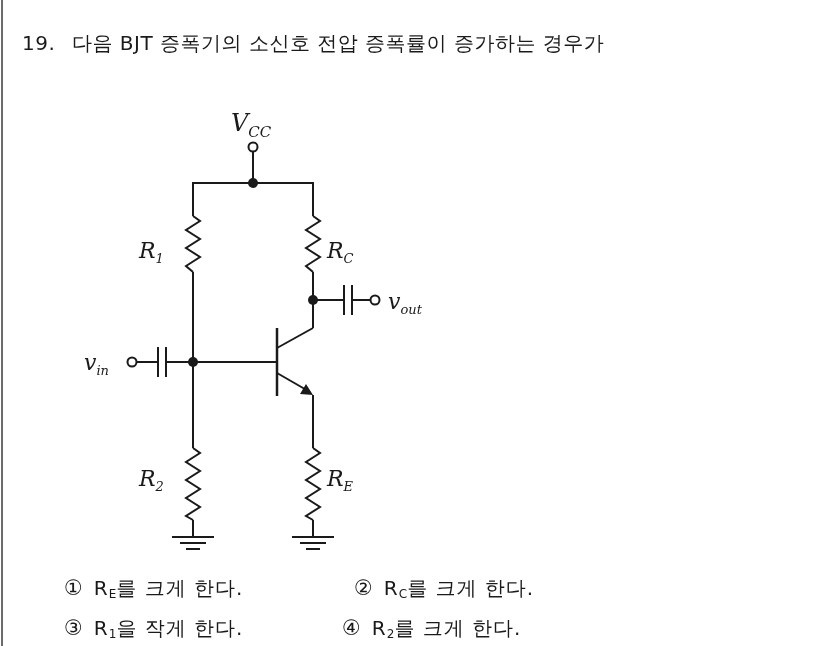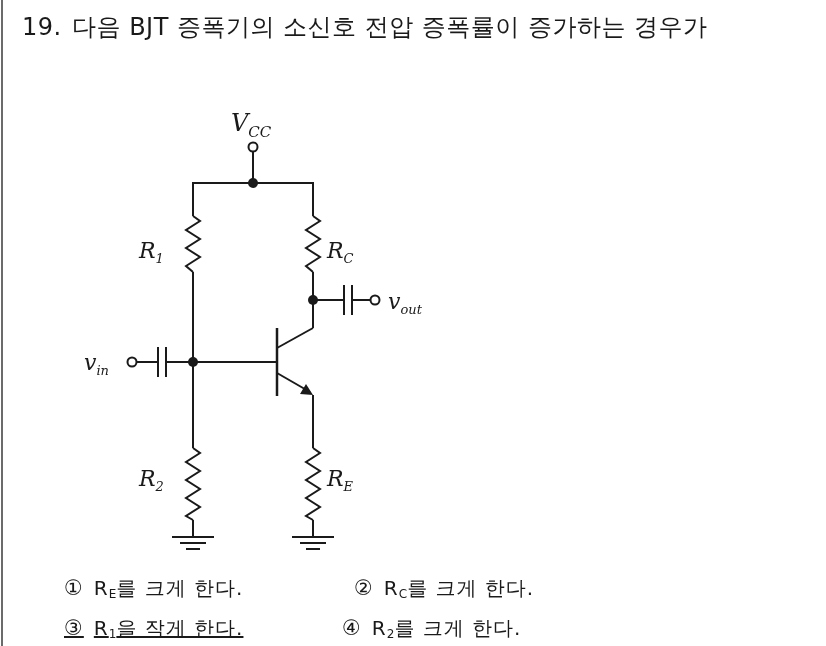--- a/index.html
+++ b/index.html
@@ -1,19 +1,19 @@
 <!DOCTYPE html>
 <html><head>
 <meta charset="utf-8">
 <style>
   html, body { margin:0; padding:0; background:#ffffff; }
   body { width:826px; height:646px; position:relative; overflow:hidden;
          font-family:"DejaVu Sans","Liberation Sans",sans-serif; color:#1a1a1a; }
   .left-border { position:absolute; left:1px; top:0; width:2px; height:646px; background:#6b6b6b; }
-  .question { position:absolute; left:22px; top:12px; font-size:24px; line-height:31px; letter-spacing:0.5px; }
+  .question { position:absolute; left:22px; top:28px; font-size:20px; line-height:31px; letter-spacing:0.5px; }
   .question .num { display:inline-block; width:50px; }
   .question .line2 { padding-left:50px; }
   .circuit { position:absolute; left:0; top:0; }
   .opt { position:absolute; font-size:20px; letter-spacing:1px; white-space:nowrap; }
   .opt .mark { font-size:21px; margin-right:10px; }
   .opt sub { font-size:12px; vertical-align:-3px; letter-spacing:0; }
   .lbl { font-family:"DejaVu Serif","Liberation Serif",serif; font-style:italic; fill:#1a1a1a; }
 </style>
 </head>
 <body>
@@ -93,18 +93,18 @@
     <line x1="306" y1="549" x2="320" y2="549"></line>
   </g>
 </svg>
 
 <div class="opt" style="left:64px; top:575px;">
   <span class="mark">①</span><span>R</span><sub>E</sub><span>를 크게 한다.</span>
 </div>
 <div class="opt" style="left:354px; top:575px;">
   <span class="mark">②</span><span>R</span><sub>C</sub><span>를 크게 한다.</span>
 </div>
-<div class="opt" style="left:64px; top:615px;text-decoration:underline;">
+<div class="opt" style="left:64px; top:615px;">
   <span class="mark">③</span><span>R</span><sub>1</sub><span>을 작게 한다.</span>
 </div>
 <div class="opt" style="left:342px; top:615px;">
   <span class="mark">④</span><span>R</span><sub>2</sub><span>를 크게 한다.</span>
 </div>
 
 </body></html>

